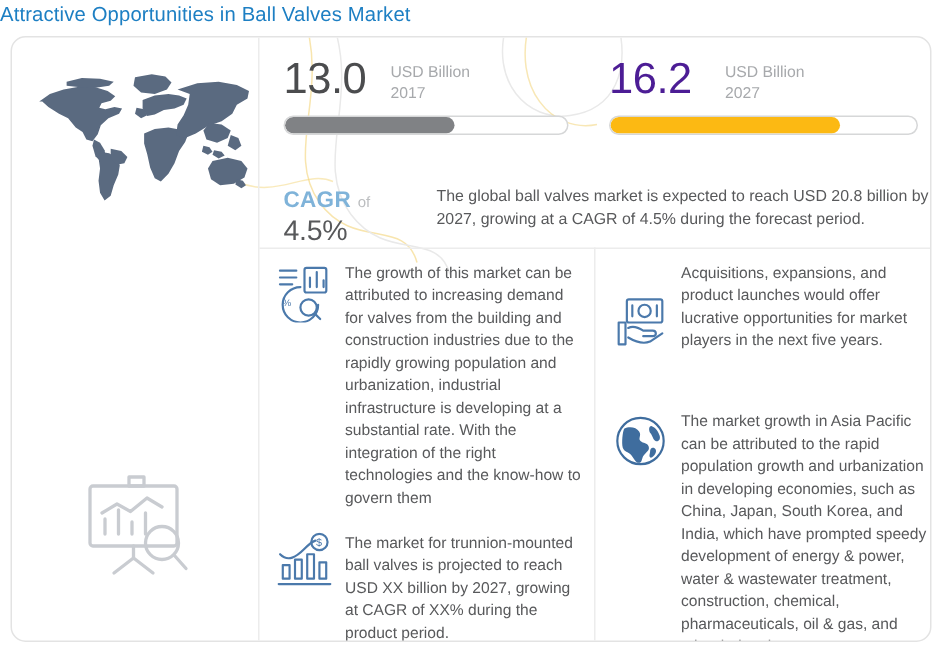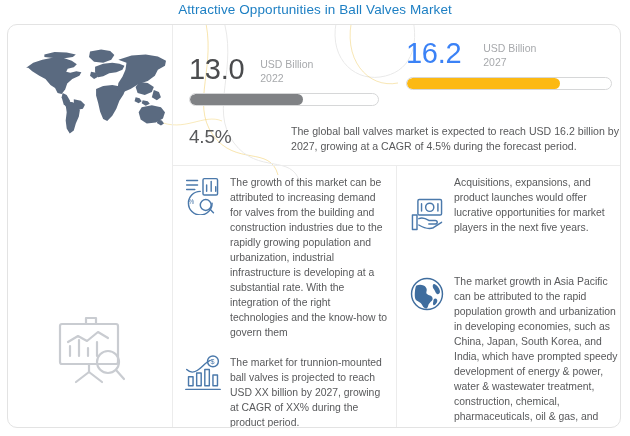--- a/index.html
+++ b/index.html
@@ -9,21 +9,21 @@
     font-family:"Liberation Sans", sans-serif;
     color:#58595b;
     overflow:hidden;
     position:relative;
   }
   .page{position:relative;width:630px;height:436px;}
 
   
   .title{
     position:absolute;left:0;top:2px;width:630px;
-    text-align:center;
+    text-align:left;
     font-size:13.5px;
     color:#1d7fc3;
     letter-spacing:.1px;
   }
 
   
   .frame{
     position:absolute;left:7px;top:24px;
     width:614px;height:404px;
     border:1px solid #e3e3e3;
@@ -49,21 +49,21 @@
   }
   .left-icon{position:absolute;left:38px;top:285px;width:92px;height:78px;}
 
   
   .stat{position:absolute;}
   .stat-num{
     font-size:29px;font-weight:400;letter-spacing:-.3px;line-height:1;
     font-family:"Liberation Sans", sans-serif;
   }
   .stat-num.grey{color:#4b4c4e;}
-  .stat-num.yellow{color:#3b82f6;}
+  .stat-num.yellow{color:#4c1d95;}
   .stat-unit{
     font-size:10.5px;line-height:13.5px;color:#a7a9ac;text-align:left;
   }
   .bar{
     height:13px;border-radius:7px;border:1px solid #d6d7d8;
     background:#fff;box-sizing:border-box;position:relative;overflow:hidden;
   }
   .bar-fill{position:absolute;left:0;top:0;bottom:0;border-radius:7px;}
   .fill-grey{background:#808285;}
   .fill-yellow{background:#fcb913;}
@@ -158,25 +158,25 @@
           <path d="M30 72 l13-10 13 10"></path>
           <path d="M24 46 v-10 M33 46 v-16 M42 46 v-8 M51 46 v-14"></path>
           <path d="M22 32 l10-6 9 5 11-9 10 6"></path>
           <circle cx="62" cy="52" r="11" stroke="#c9ccd1"></circle>
           <path d="M70 60 l8 9"></path>
         </svg>
       </div>
     </div>
 
     <div class="stat" style="left:181px;top:14px;width:190px;">
-      <div style="display:flex;align-items:flex-start;margin-top:16px;">
+      <div style="display:flex;align-items:flex-start;">
         <div class="stat-num grey">13.0</div>
         <div style="margin-left:16px;margin-top:3px;">
           <div class="stat-unit">USD Billion</div>
-          <div class="stat-unit">2022</div>
+          <div class="stat-unit">2017</div>
         </div>
       </div>
       <div class="bar" style="margin-top:8px;width:190px;">
         <div class="bar-fill fill-grey" style="width: 60%; background: rgb(128, 130, 133);"></div>
       </div>
     </div>
 
     <div class="stat" style="left:398px;top:14px;width:206px;">
       <div style="display:flex;align-items:flex-start;">
         <div class="stat-num yellow">16.2</div>
@@ -184,24 +184,28 @@
           <div class="stat-unit">USD Billion</div>
           <div class="stat-unit">2027</div>
         </div>
       </div>
       <div class="bar" style="margin-top:8px;width:206px;">
         <div class="bar-fill fill-yellow" style="width: 75%; background: rgb(252, 185, 19);"></div>
       </div>
     </div>
 
     <div class="cagr">
+      <div>
+        <span class="cagr-label" style="color: rgb(127, 179, 217);">CAGR</span>
+        <span class="cagr-of">of</span>
+      </div>
       <div class="cagr-val">4.5%</div>
     </div>
 
-    <div class="lead-para">The global ball valves market is expected to reach USD 16.2 billion by 2027, growing at a CAGR of 4.5% during the forecast period.</div>
+    <div class="lead-para">The global ball valves market is expected to reach USD 20.8 billion by 2027, growing at a CAGR of 4.5% during the forecast period.</div>
 
     <div class="hline"></div>
     <div class="vline"></div>
 
     <div class="block b-mid1">
       <div class="ico">
         <svg width="40" height="40" viewBox="0 0 44 44" fill="none" stroke="#4b79ab" stroke-width="1.6" stroke-linecap="round" stroke-linejoin="round">
           <path d="M4 6 h12 M4 11 h12 M4 16 h9"></path>
           <rect x="22" y="4" width="16" height="18" rx="1.5"></rect>
           <path d="M26 18 v-7 M31 18 v-11 M36 18 v-5"></path>

